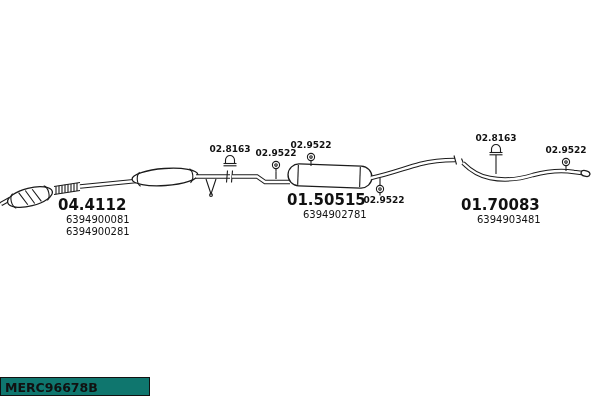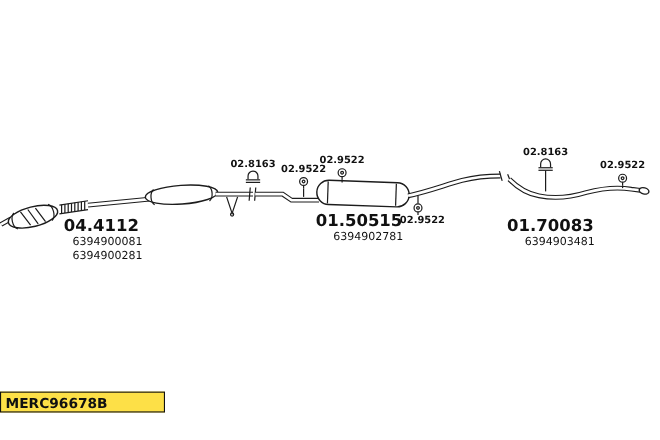--- a/index.html
+++ b/index.html
@@ -10,22 +10,22 @@
   svg{position:absolute;left:0;top:0;}
   
   .po{stroke:#1c1c1c;stroke-width:4.4;fill:none;stroke-linecap:butt;}
   .pi{stroke:#ffffff;stroke-width:2.4;fill:none;stroke-linecap:butt;}
   .ln{stroke:#1c1c1c;stroke-width:1.1;fill:none;}
   .shape{fill:#ffffff;stroke:#1c1c1c;stroke-width:1.3;}
   .lbl-small{font:bold 9px "DejaVu Sans", sans-serif;fill:#111;}
   .lbl-part{font:bold 15px "DejaVu Sans", sans-serif;fill:#111;}
   .lbl-ref{font:10px "DejaVu Sans", sans-serif;fill:#111;}
   .code-box{
-    position:absolute;left:0;top:356px;width:150px;height:19px;
-    border:1.5px solid #111;background:#fde047;
+    position:absolute;left:0;top:377px;width:150px;height:19px;
+    border:1.5px solid #111;background:#0f766e;
     font:bold 12.5px "DejaVu Sans", sans-serif;color:#111;
     line-height:19px;padding-left:4px;box-sizing:border-box;
   }
 </style>
 </head>
 <body>
 
 <div class="stage">
 
   <svg width="600" height="400" viewBox="0 0 600 400">

